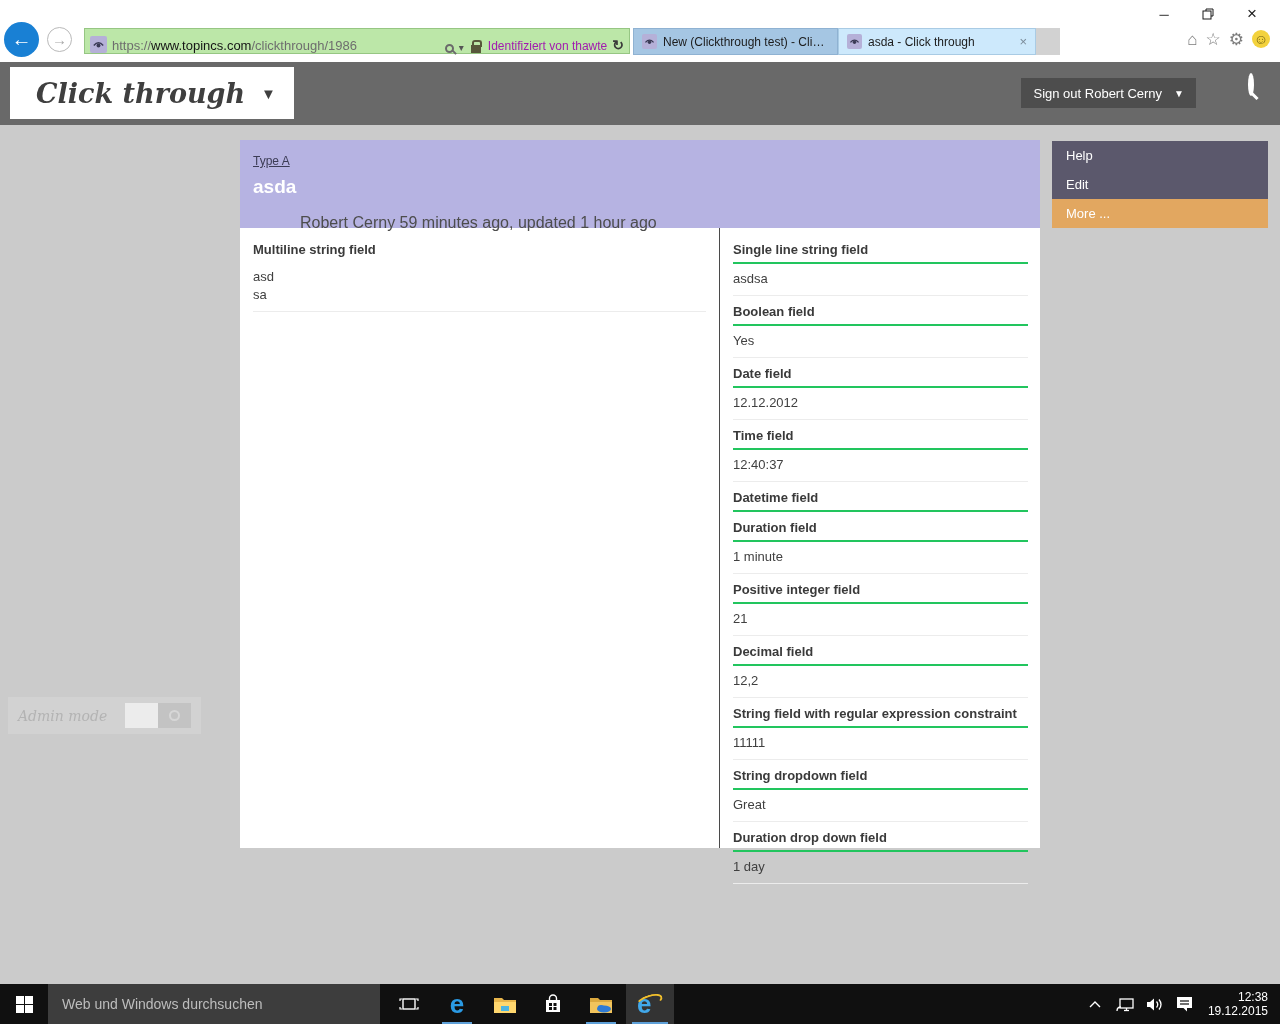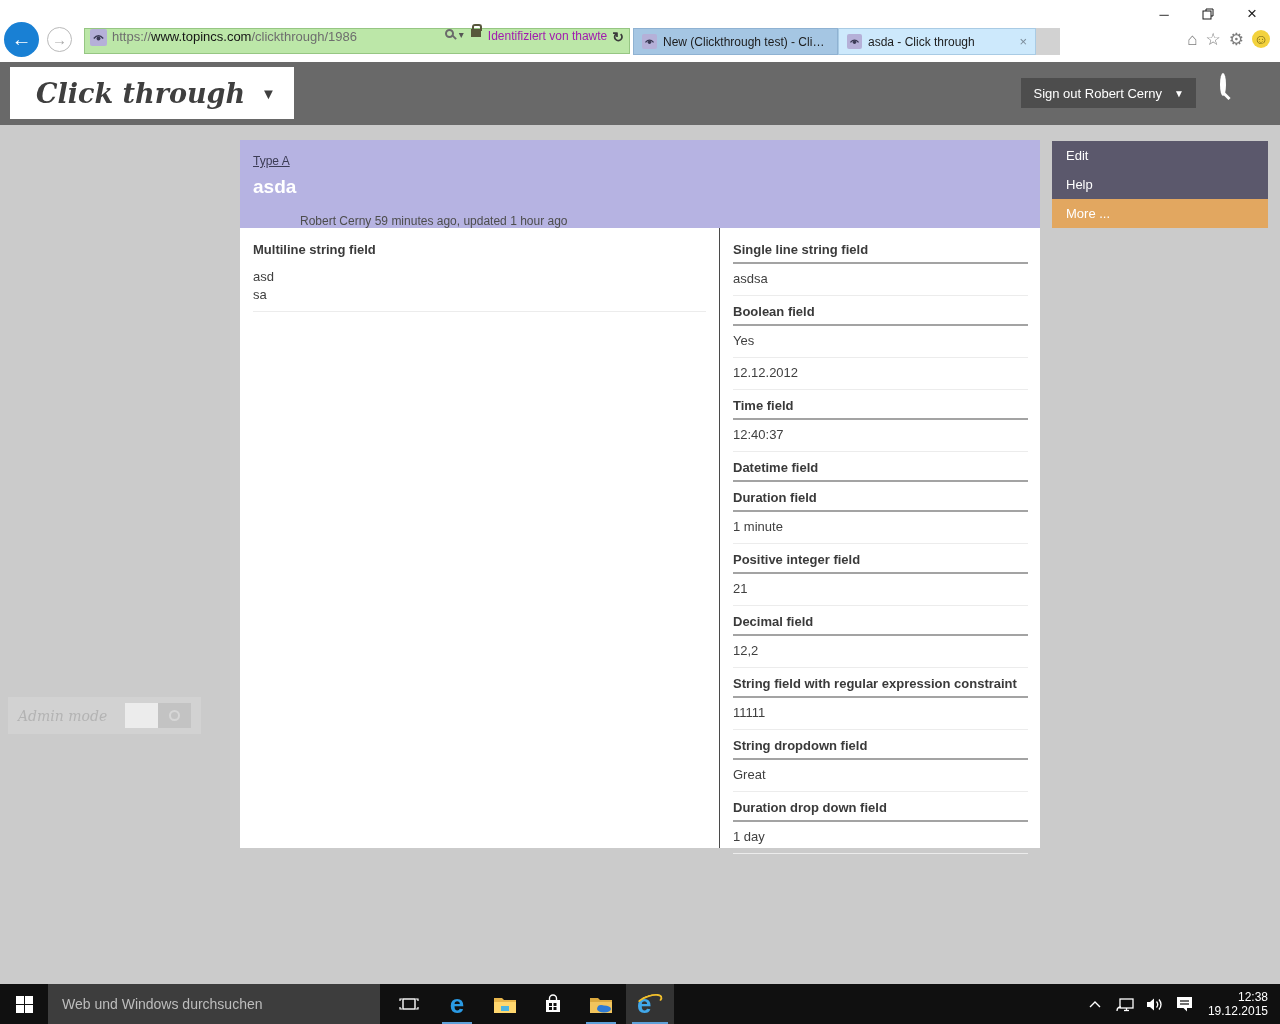--- a/index.html
+++ b/index.html
@@ -11,21 +11,21 @@
   .win-controls { position:absolute; top:2px; right:6px; display:flex; }
   .win-btn { width:44px; height:24px; display:flex; align-items:center; justify-content:center;
              font-size:13px; color:#1a1a1a; }
   .back-btn { position:absolute; left:4px; top:22px; width:35px; height:35px; border-radius:50%;
               background:#1980d4; color:#fff; display:flex; align-items:center; justify-content:center;
               font-size:20px; font-weight:bold; z-index:3; }
   .fwd-btn { position:absolute; left:47px; top:27px; width:25px; height:25px; border-radius:50%;
              background:#fff; border:1px solid #b9b9b9; color:#a8a8a8; display:flex; align-items:center;
              justify-content:center; font-size:15px; }
   .addressbar { position:absolute; left:84px; top:28px; width:546px; height:26px; background:#bce7a8;
-                border:1px solid #96c683; display:flex; align-items:flex-start; padding:0 5px; gap:5px; }
+                border:1px solid #96c683; display:flex; align-items:flex-end; padding:0 5px; gap:5px; }
   .favicon { width:17px; height:17px; background:#b5b0d8; border-radius:2px; flex:0 0 auto;
              display:flex; align-items:center; justify-content:center; }
   .url { font-size:13px; white-space:nowrap; overflow:hidden; flex:1; }
   .url .dim { color:#6e6e6e; } .url .host { color:#151515; }
   .mag { width:9px; height:9px; border:2px solid #6a6a6a; border-radius:50%; position:relative; flex:0 0 auto; }
   .mag::after { content:""; position:absolute; width:6px; height:2px; background:#6a6a6a;
                 transform:rotate(45deg); right:-5px; bottom:-2px; }
   .dd-glyph { font-size:10px; color:#555; }
   .lock { width:10px; height:8px; background:#57573b; position:relative; margin:0 2px; flex:0 0 auto; }
   .lock::before { content:""; position:absolute; top:-5px; left:1px; width:6px; height:5px;
@@ -39,46 +39,46 @@
   .tab.active { width:198px; background:#cde9fc; border:1px solid #a9cbe4; }
   .tab-title { overflow:hidden; text-overflow:ellipsis; flex:1; }
   .tab-close { color:#7b8b99; font-size:13px; }
   .newtab-btn { width:24px; height:27px; background:#d2d2d2; }
   .cmd-icons { position:absolute; right:10px; top:30px; display:flex; align-items:center; gap:8px; }
   .cmd-ic { font-size:17px; color:#7c7c7c; line-height:1; }
   .smiley { width:18px; height:18px; border-radius:50%; background:#f3d23d; color:#6b5c10;
             font-size:14px; display:flex; align-items:center; justify-content:center; }
 
   
-  .appheader { position:relative; height:63px; background:#696969; }
+  .appheader { position:relative; height:63px; background:#696969;text-align:right; }
   .logo-box { position:absolute; left:10px; top:5px; height:52px; background:#ffffff;
               display:flex; align-items:center; gap:16px; padding:0 18px 0 26px; }
   .logo-text { font-family:"DejaVu Serif", serif; font-style:italic; font-weight:bold;
                font-size:27px; color:#3f3f3f; }
   .logo-dd { font-size:15px; color:#3f3f3f; }
   .signout-btn { position:absolute; right:84px; top:16px; height:30px; background:#4d4d4d;
                  color:#fff; font-size:13px; display:flex; align-items:center; gap:12px; padding:0 12px; }
   .signout-dd { font-size:10px; }
   .hdr-search { position:absolute; right:26px; top:14px; width:34px; height:34px; }
   .hdr-mag { width:17px; height:17px; border:3px solid #fff; border-radius:50%; position:relative; }
   .hdr-mag::after { content:""; position:absolute; width:10px; height:3px; background:#fff;
                     transform:rotate(45deg); right:-8px; bottom:-4px; }
 
   
   .main { position:relative; height:618px; }
   .record { position:absolute; left:240px; top:15px; width:800px; }
   .rec-head { height:88px; background:#b6b3e2; padding:11px 13px 0; }
   .type-link { font-size:12px; color:#3c3c55; text-decoration:underline; display:inline-block; }
   .rec-title { font-size:19px; font-weight:bold; color:#ffffff; margin-top:7px; }
-  .rec-byline { font-size:12px; color:#4d4d4d; margin-top:16px;padding-left:47px; }
+  .rec-byline { font-size:16px; color:#4d4d4d; margin-top:16px;padding-left:47px; }
   .columns { display:flex; background:#ffffff; height:620px; }
   .col-left { width:480px; border-right:1px solid #4a4a4a; padding:6px 13px 0; }
   .col-right { flex:1; padding:6px 12px 0 13px; }
   .field-label { font-size:13px; font-weight:bold; color:#3a3a3a; line-height:17px;
-                 padding:7px 0 4px; border-bottom:2px solid #a3a3a3; }
+                 padding:7px 0 4px; border-bottom:2px solid #22c55e; }
   .field-label.no-rule { border-bottom:none; }
   .field-value { font-size:13px; color:#404040; line-height:18px; padding:6px 0 7px;
                  border-bottom:1px solid #ececec; white-space:pre-line; }
   .side-menu { position:absolute; left:1052px; top:16px; width:216px; }
   .menu-item { height:29px; display:flex; align-items:center; padding-left:14px;
                font-size:13px; color:#fefefe; background:#5b586c; }
   .menu-item.highlight { background:#e2a760; }
   .admin-box { position:absolute; left:8px; bottom:9px; width:193px; height:37px; background:#d2d2d2;
                display:flex; align-items:center; padding:0 10px; }
   .admin-label { font-family:"DejaVu Serif", serif; font-style:italic; font-weight:normal;
@@ -215,20 +215,21 @@
       <div class="col-right">
         <div class="field">
           <div class="field-label">Single line string field</div>
           <div class="field-value">asdsa</div>
         </div>
         <div class="field">
           <div class="field-label">Boolean field</div>
           <div class="field-value">Yes</div>
         </div>
         <div class="field">
+          <div class="field-label">Date field</div>
           <div class="field-value">12.12.2012</div>
         </div>
         <div class="field">
           <div class="field-label">Time field</div>
           <div class="field-value">12:40:37</div>
         </div>
         <div class="field">
           <div class="field-label">Datetime field</div>
         </div>
         <div class="field">
@@ -253,22 +254,22 @@
         </div>
         <div class="field">
           <div class="field-label">Duration drop down field</div>
           <div class="field-value">1 day</div>
         </div>
       </div>
     </div>
   </div>
 
   <div class="side-menu">
+    <div class="menu-item">Help</div>
     <div class="menu-item">Edit</div>
-    <div class="menu-item">Help</div>
     <div class="menu-item highlight">More ...</div>
   </div>
 
   <div class="admin-box">
     <span class="admin-label">Admin mode</span>
     <div class="toggle">
       <div class="toggle-knob"></div>
       <div class="toggle-track">
         <span class="toggle-dot"></span>
       </div>

